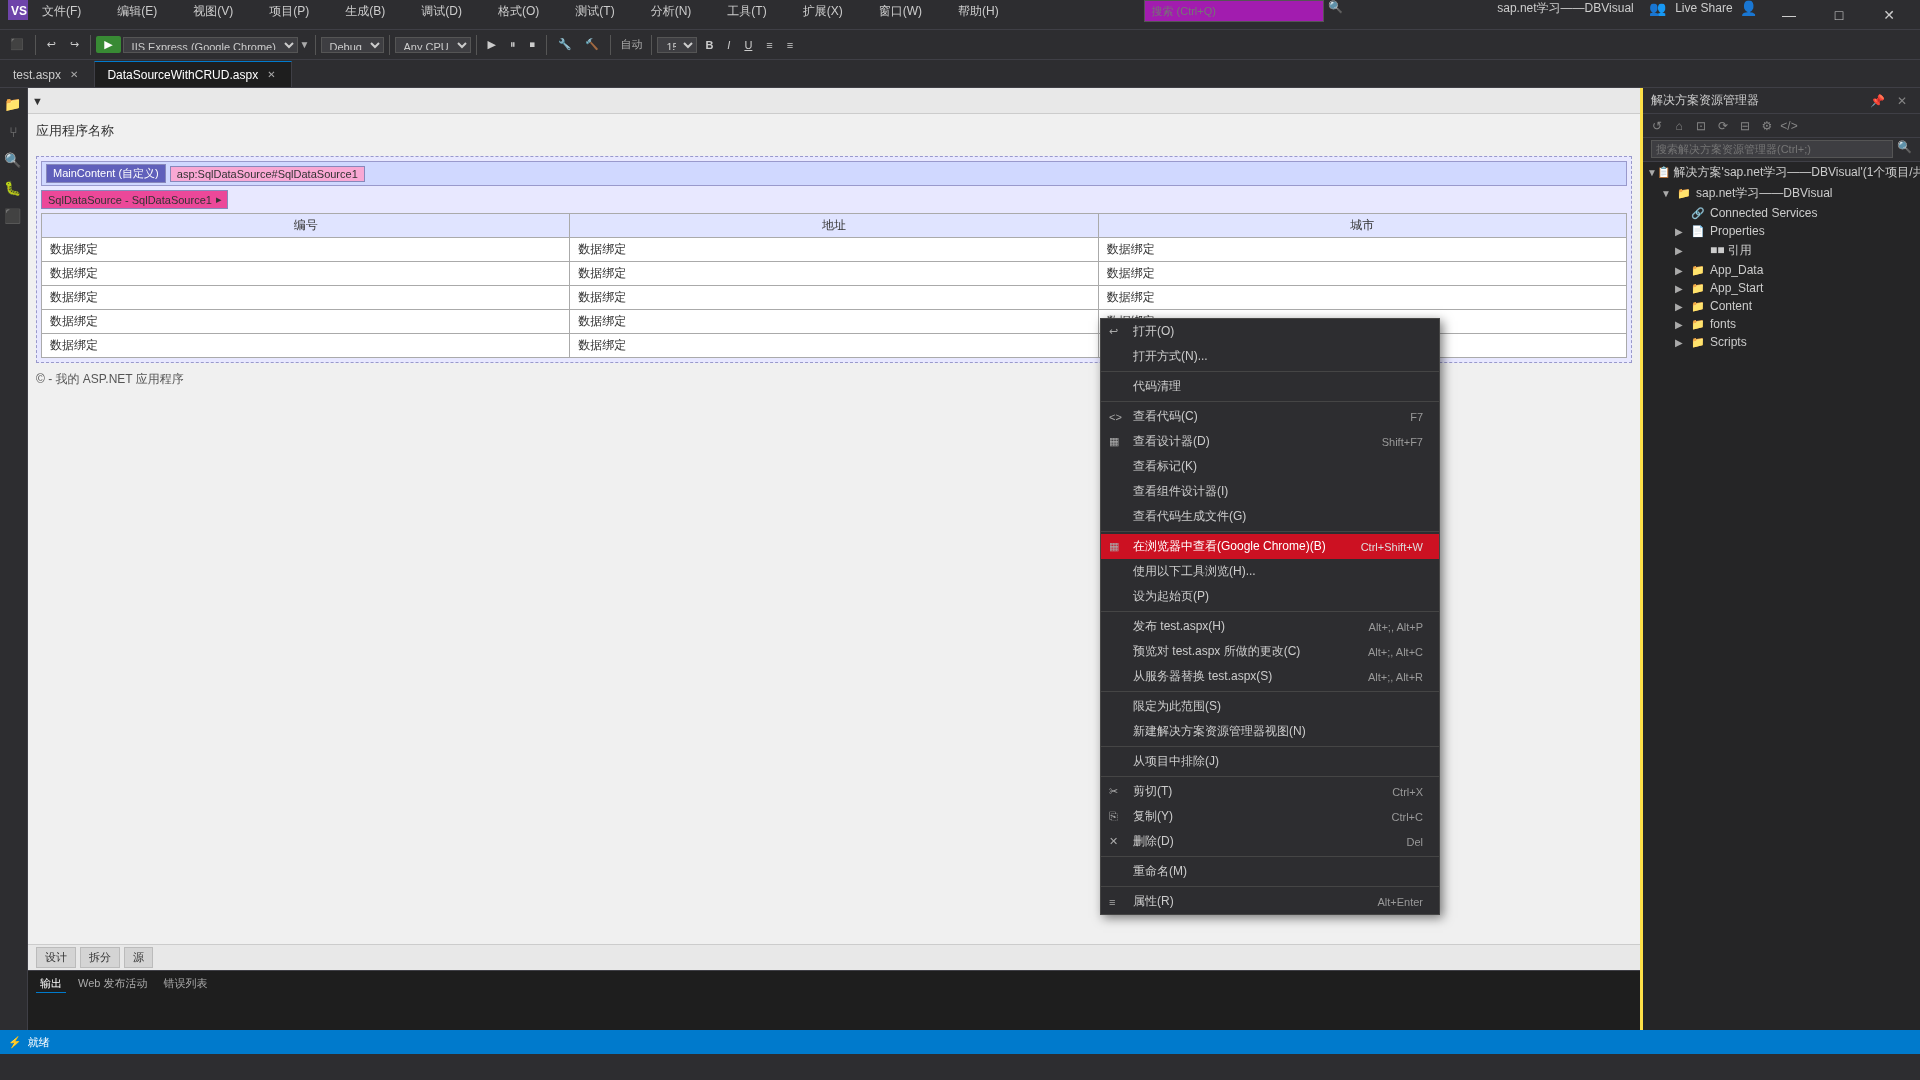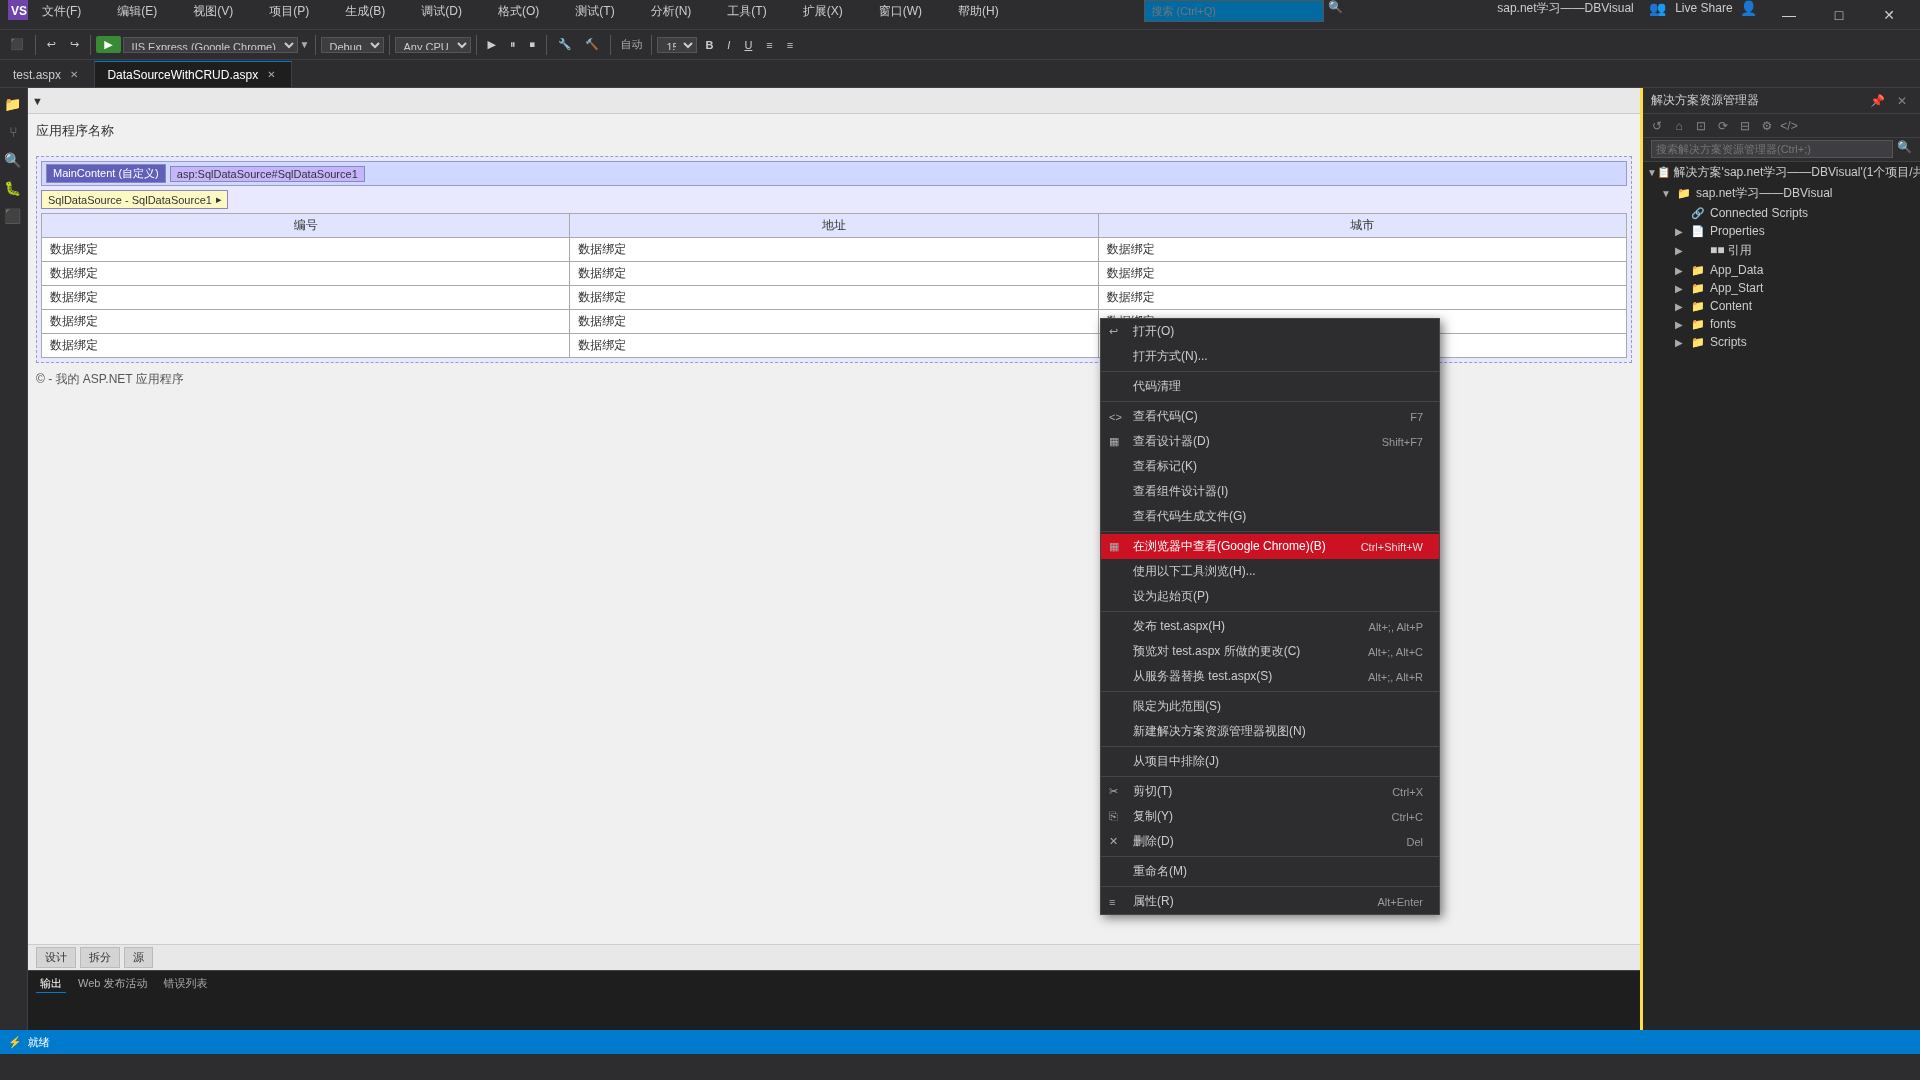--- a/index.html
+++ b/index.html
@@ -22,21 +22,21 @@
       cursor: pointer;
     }
     .title-bar-search {
       flex: 1;
       display: flex;
       justify-content: center;
     }
     .title-bar-search input {
       width: 200px;
       height: 22px;
-      background: #0369a1;
+      background: #a21caf;
       border: 1px solid #555;
       color: #ccc;
       padding: 0 6px;
       font-size: 11px;
     }
     .title-bar-right {
       display: flex;
       align-items: center;
       gap: 8px;
       font-size: 12px;
@@ -197,31 +197,31 @@
     }
     .tag-bar {
       display: flex;
       align-items: center;
       background: #d0d8ff;
       border: 1px solid #9999cc;
       padding: 2px 4px;
       margin-bottom: 4px;
     }
     .tag-item {
-      background: #c4b5fd;
+      background: #f9a8d4;
       border: 1px solid #8888bb;
       padding: 1px 6px;
       font-size: 11px;
       color: #333;
       margin-right: 4px;
       cursor: pointer;
     }
     .tag-item.active { background: #6060bb; color: white; }
     .sqldatasource-bar {
-      background: #fef9c3;
+      background: #ec4899;
       border: 1px solid #8888bb;
       padding: 2px 6px;
       font-size: 11px;
       color: #333;
       display: inline-flex;
       align-items: center;
       margin-bottom: 4px;
       cursor: pointer;
     }
     .data-table {
@@ -607,21 +607,21 @@
         <div class="se-item">
     <span class="indent" style="width:14px;display:inline-block;"></span>
     <span class="expand-icon">▼</span>
     <span class="file-icon">📁</span>
     <span>sap.net学习——DBVisual</span>
   </div>
         <div class="se-item">
     <span class="indent" style="width:28px;display:inline-block;"></span>
     <span class="expand-icon"></span>
     <span class="file-icon">🔗</span>
-    <span>Connected Scripts</span>
+    <span>Connected Services</span>
   </div>
         <div class="se-item">
     <span class="indent" style="width:28px;display:inline-block;"></span>
     <span class="expand-icon">▶</span>
     <span class="file-icon">📄</span>
     <span>Properties</span>
   </div>
         <div class="se-item">
     <span class="indent" style="width:28px;display:inline-block;"></span>
     <span class="expand-icon">▶</span>

